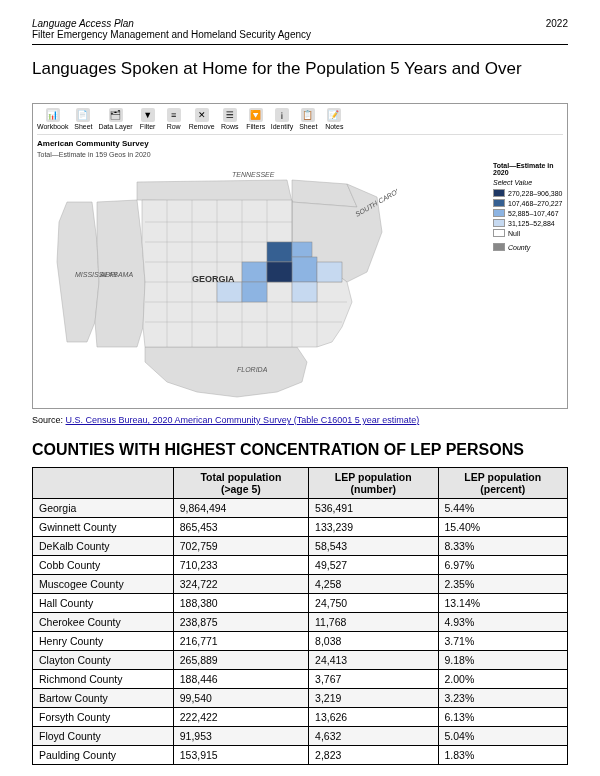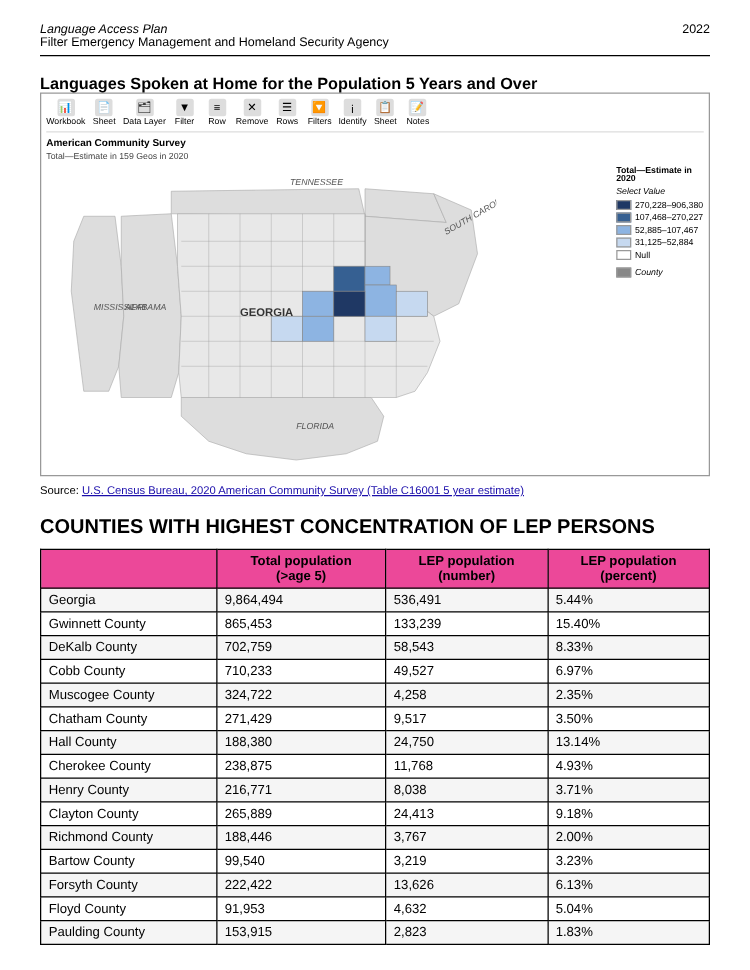--- a/index.html
+++ b/index.html
@@ -26,23 +26,23 @@
     }
     .header-left {
       font-size: 10px;
     }
     .header-left .italic { font-style: italic; }
     .header-right {
       font-size: 10px;
     }
     
     .section-title {
-      font-size: 13px;
-      font-weight: bold;
-      margin-bottom: 0;
+      font-size: 17px;
+      font-weight: normal;
+      margin-bottom: 24px;
     }
     .map-container {
       border: 1px solid #ccc;
       padding: 6px;
       margin-bottom: 6px;
       background: #f9f9f9;
     }
     .map-toolbar {
       display: flex;
       gap: 4px;
@@ -129,21 +129,21 @@
       font-size: 10.5px;
     }
     th, td {
       border: 1px solid #000;
       padding: 3px 6px;
       text-align: left;
       vertical-align: top;
     }
     th {
       font-weight: bold;
-      background: #ec4899;
+      background: #e5e5e5;
     }
     thead th {
       text-align: center;
     }
     td:first-child {
       
     }
     td:not(:first-child) {
       text-align: left;
     }
@@ -367,26 +367,20 @@
     <td>49,527</td>
     <td>6.97%</td>
   </tr>
           <tr>
     <td>Muscogee County</td>
     <td>324,722</td>
     <td>4,258</td>
     <td>2.35%</td>
   </tr>
           <tr>
-    <td>Chatham County</td>
-    <td>271,429</td>
-    <td>9,517</td>
-    <td>3.50%</td>
-  </tr>
-          <tr>
     <td>Hall County</td>
     <td>188,380</td>
     <td>24,750</td>
     <td>13.14%</td>
   </tr>
           <tr>
     <td>Cherokee County</td>
     <td>238,875</td>
     <td>11,768</td>
     <td>4.93%</td>

